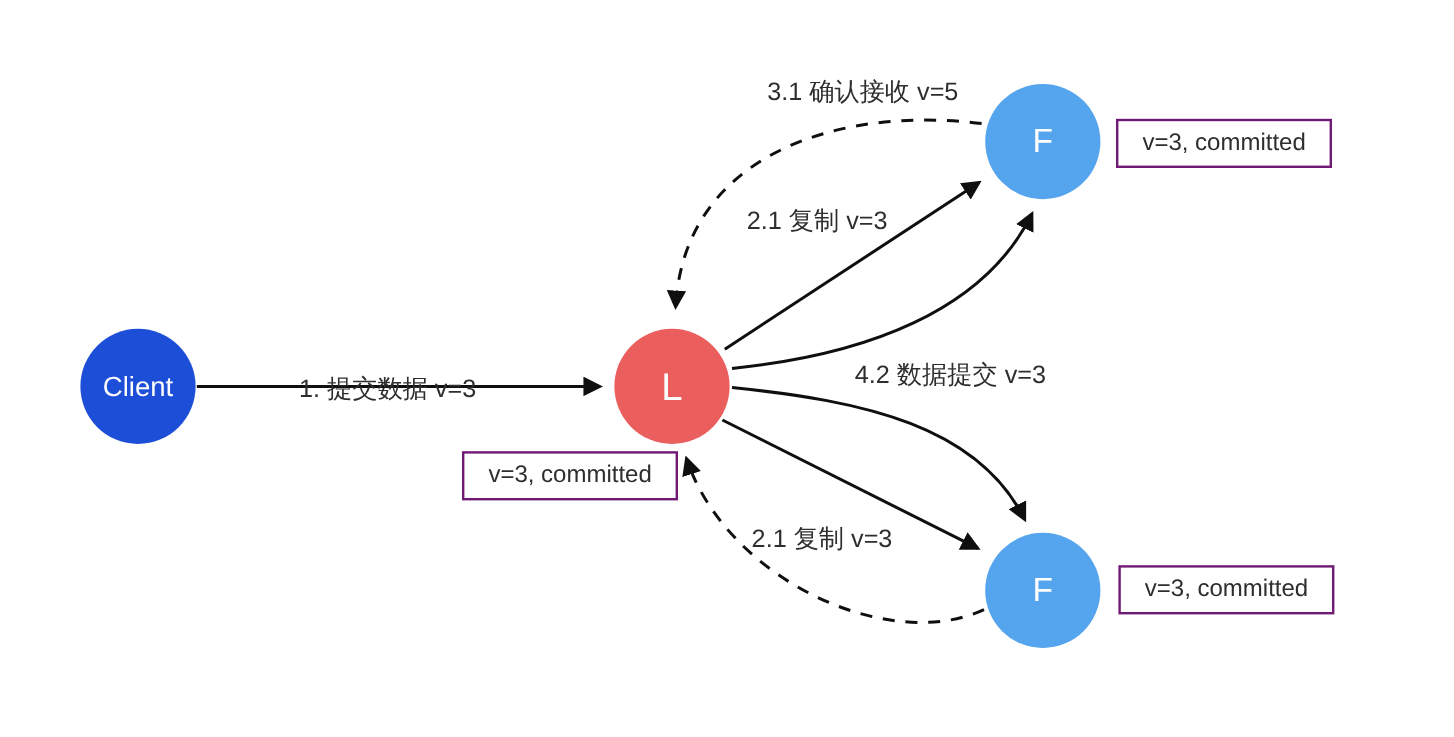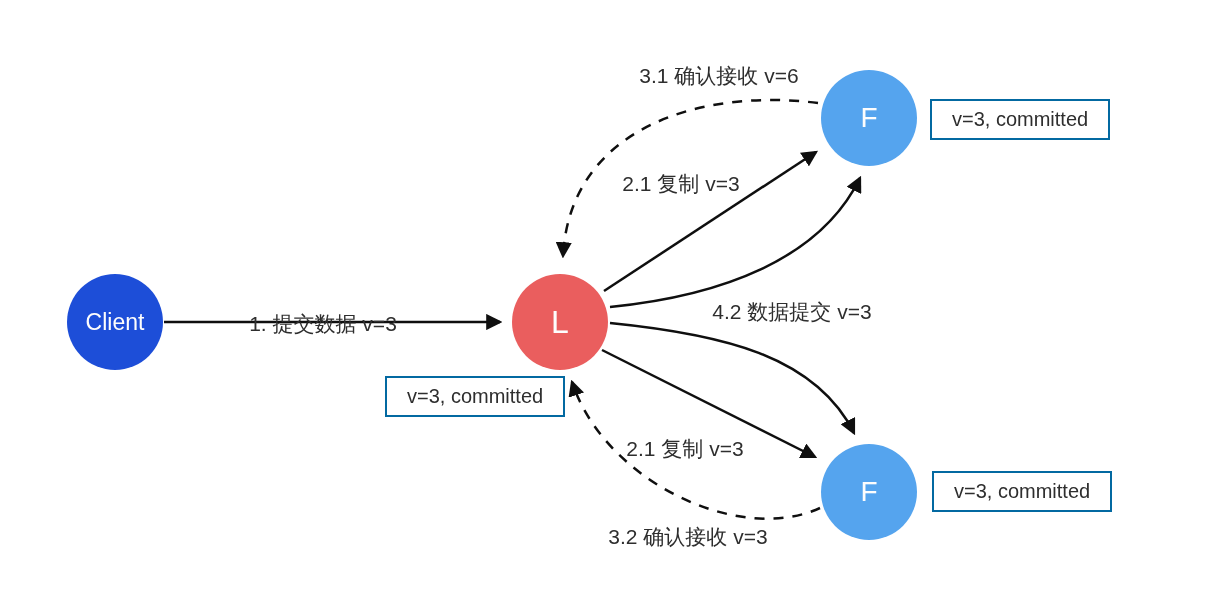--- a/index.html
+++ b/index.html
@@ -33,21 +33,21 @@
   }
   .lbl-submit           { left: 323px; top: 282px; margin-top: 28px; }
   .lbl-replicate-top    { left: 681px; top: 170px; }
   .lbl-ack-top          { left: 719px; top: 62px; }
   .lbl-commit           { left: 792px; top: 298px; }
   .lbl-replicate-bottom { left: 685px; top: 435px; }
   .lbl-ack-bottom       { left: 688px; top: 523px; }
   .status-box {
     position: absolute;
     box-sizing: border-box;
-    border: 2px solid #0369a1;
+    border: 2px solid #701a75;
     background: #ffffff;
     font-size: 20px;
     color: #2e2e2e;
     padding: 7px 20px;
     white-space: nowrap;
   }
   .box-follower-top    { left: 930px; top: 99px;  }
   .box-leader          { left: 385px; top: 376px; }
   .box-follower-bottom { left: 932px; top: 471px; }
 </style>
@@ -86,22 +86,21 @@
   </div>
   <div class="node node-follower-top">
     <span>F</span>
   </div>
   <div class="node node-follower-bottom">
     <span>F</span>
   </div>
 
   <div class="edge-label lbl-submit">1. 提交数据 v=3</div>
   <div class="edge-label lbl-replicate-top">2.1 复制 v=3</div>
-  <div class="edge-label lbl-ack-top">3.1 确认接收 v=6</div>
+  <div class="edge-label lbl-ack-top">3.1 确认接收 v=5</div>
   <div class="edge-label lbl-commit">4.2 数据提交 v=3</div>
   <div class="edge-label lbl-replicate-bottom">2.1 复制 v=3</div>
-  <div class="edge-label lbl-ack-bottom">3.2 确认接收 v=3</div>
 
   <div class="status-box box-follower-top">v=3, committed</div>
   <div class="status-box box-leader">v=3, committed</div>
   <div class="status-box box-follower-bottom">v=3, committed</div>
 
 </div>
 
 </body></html>

